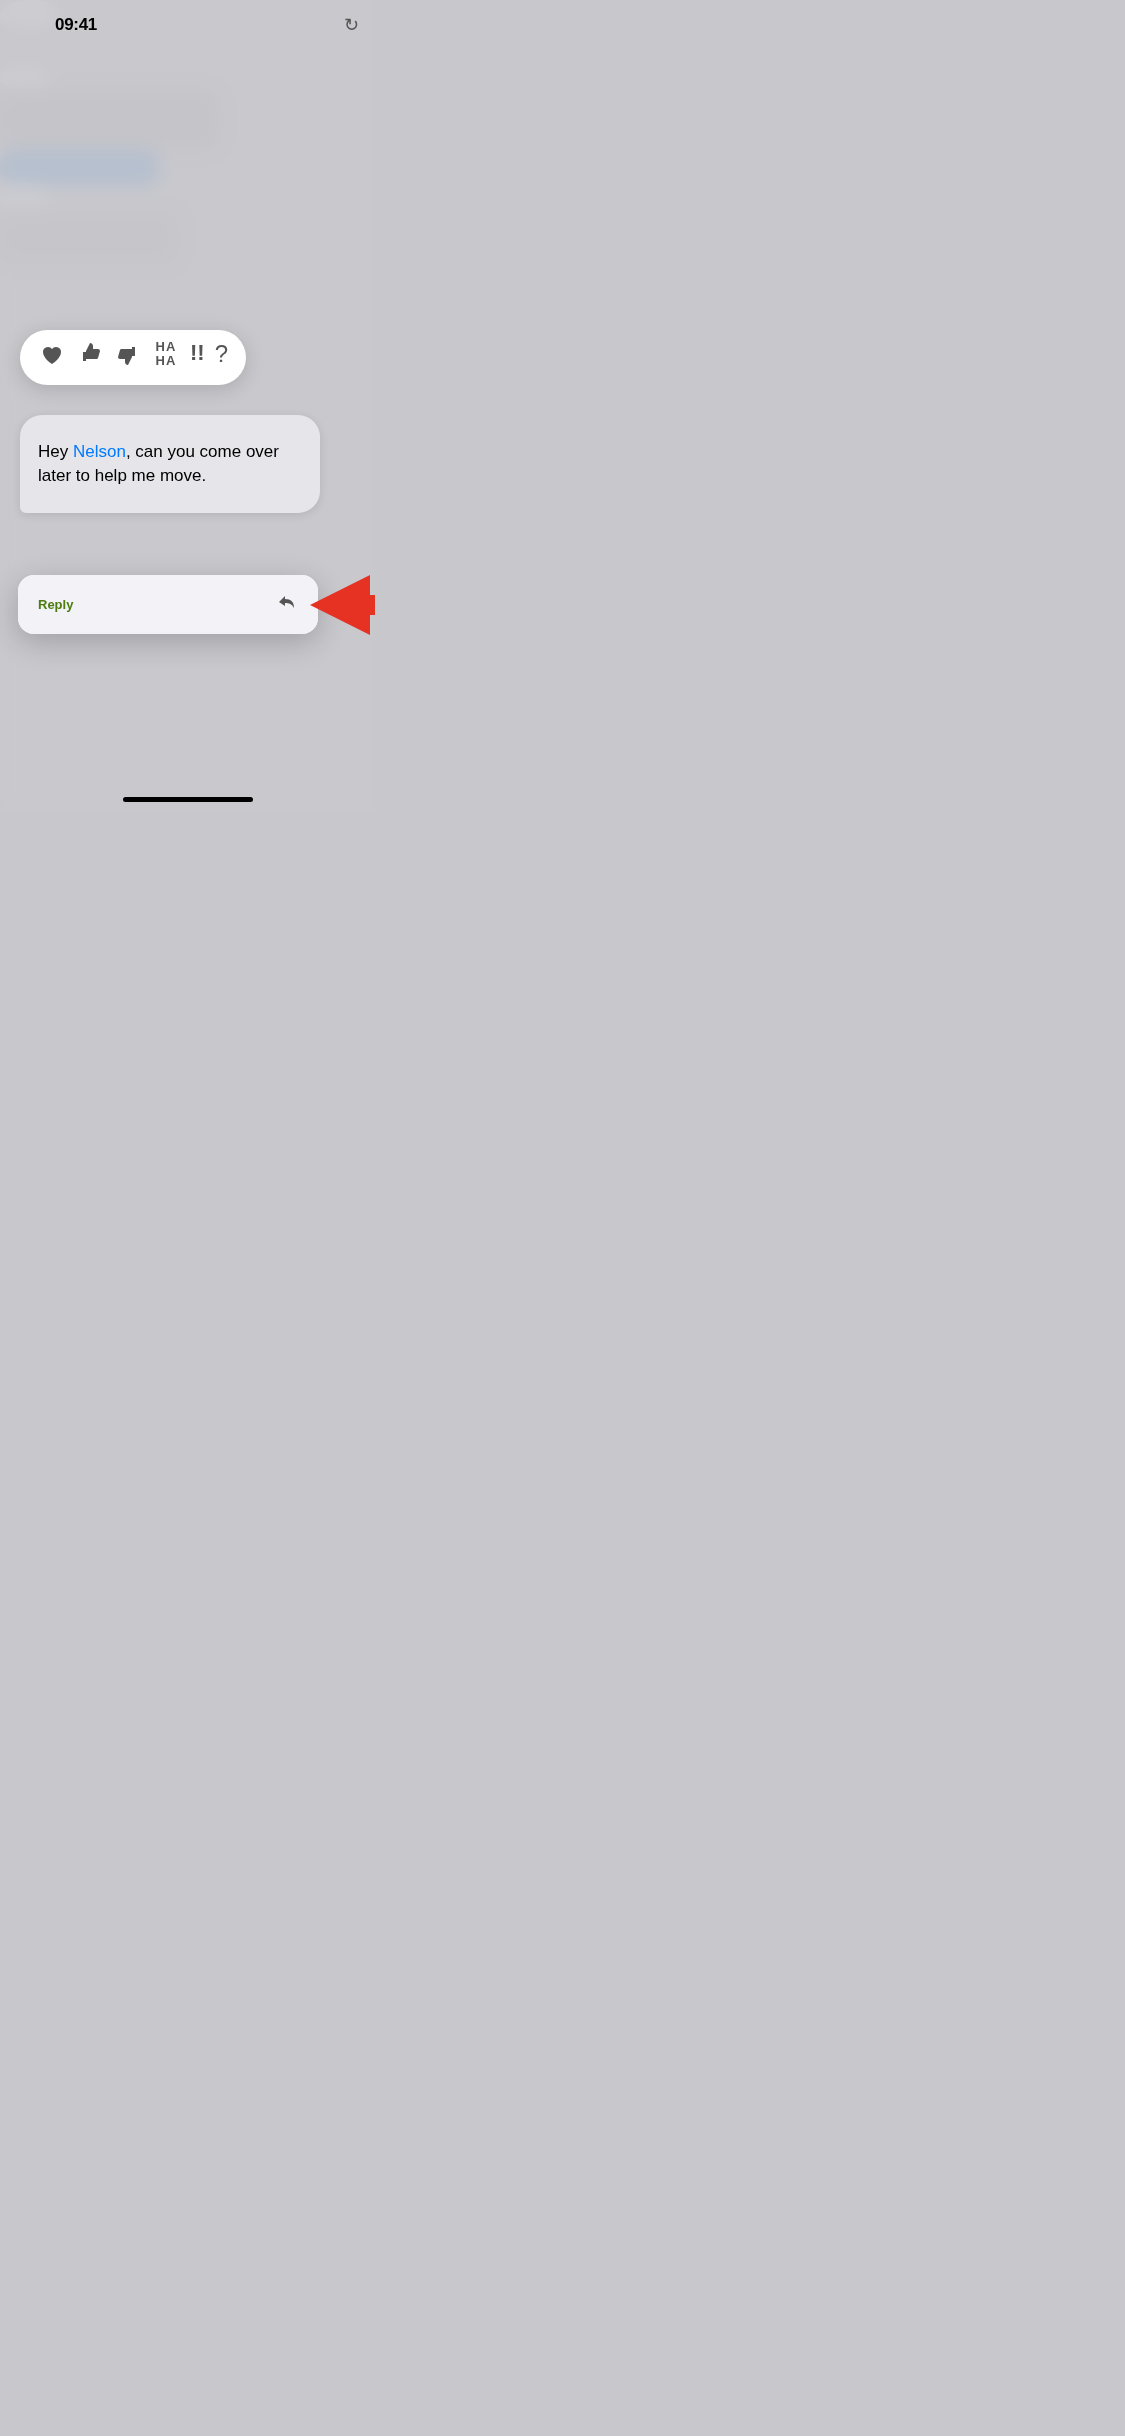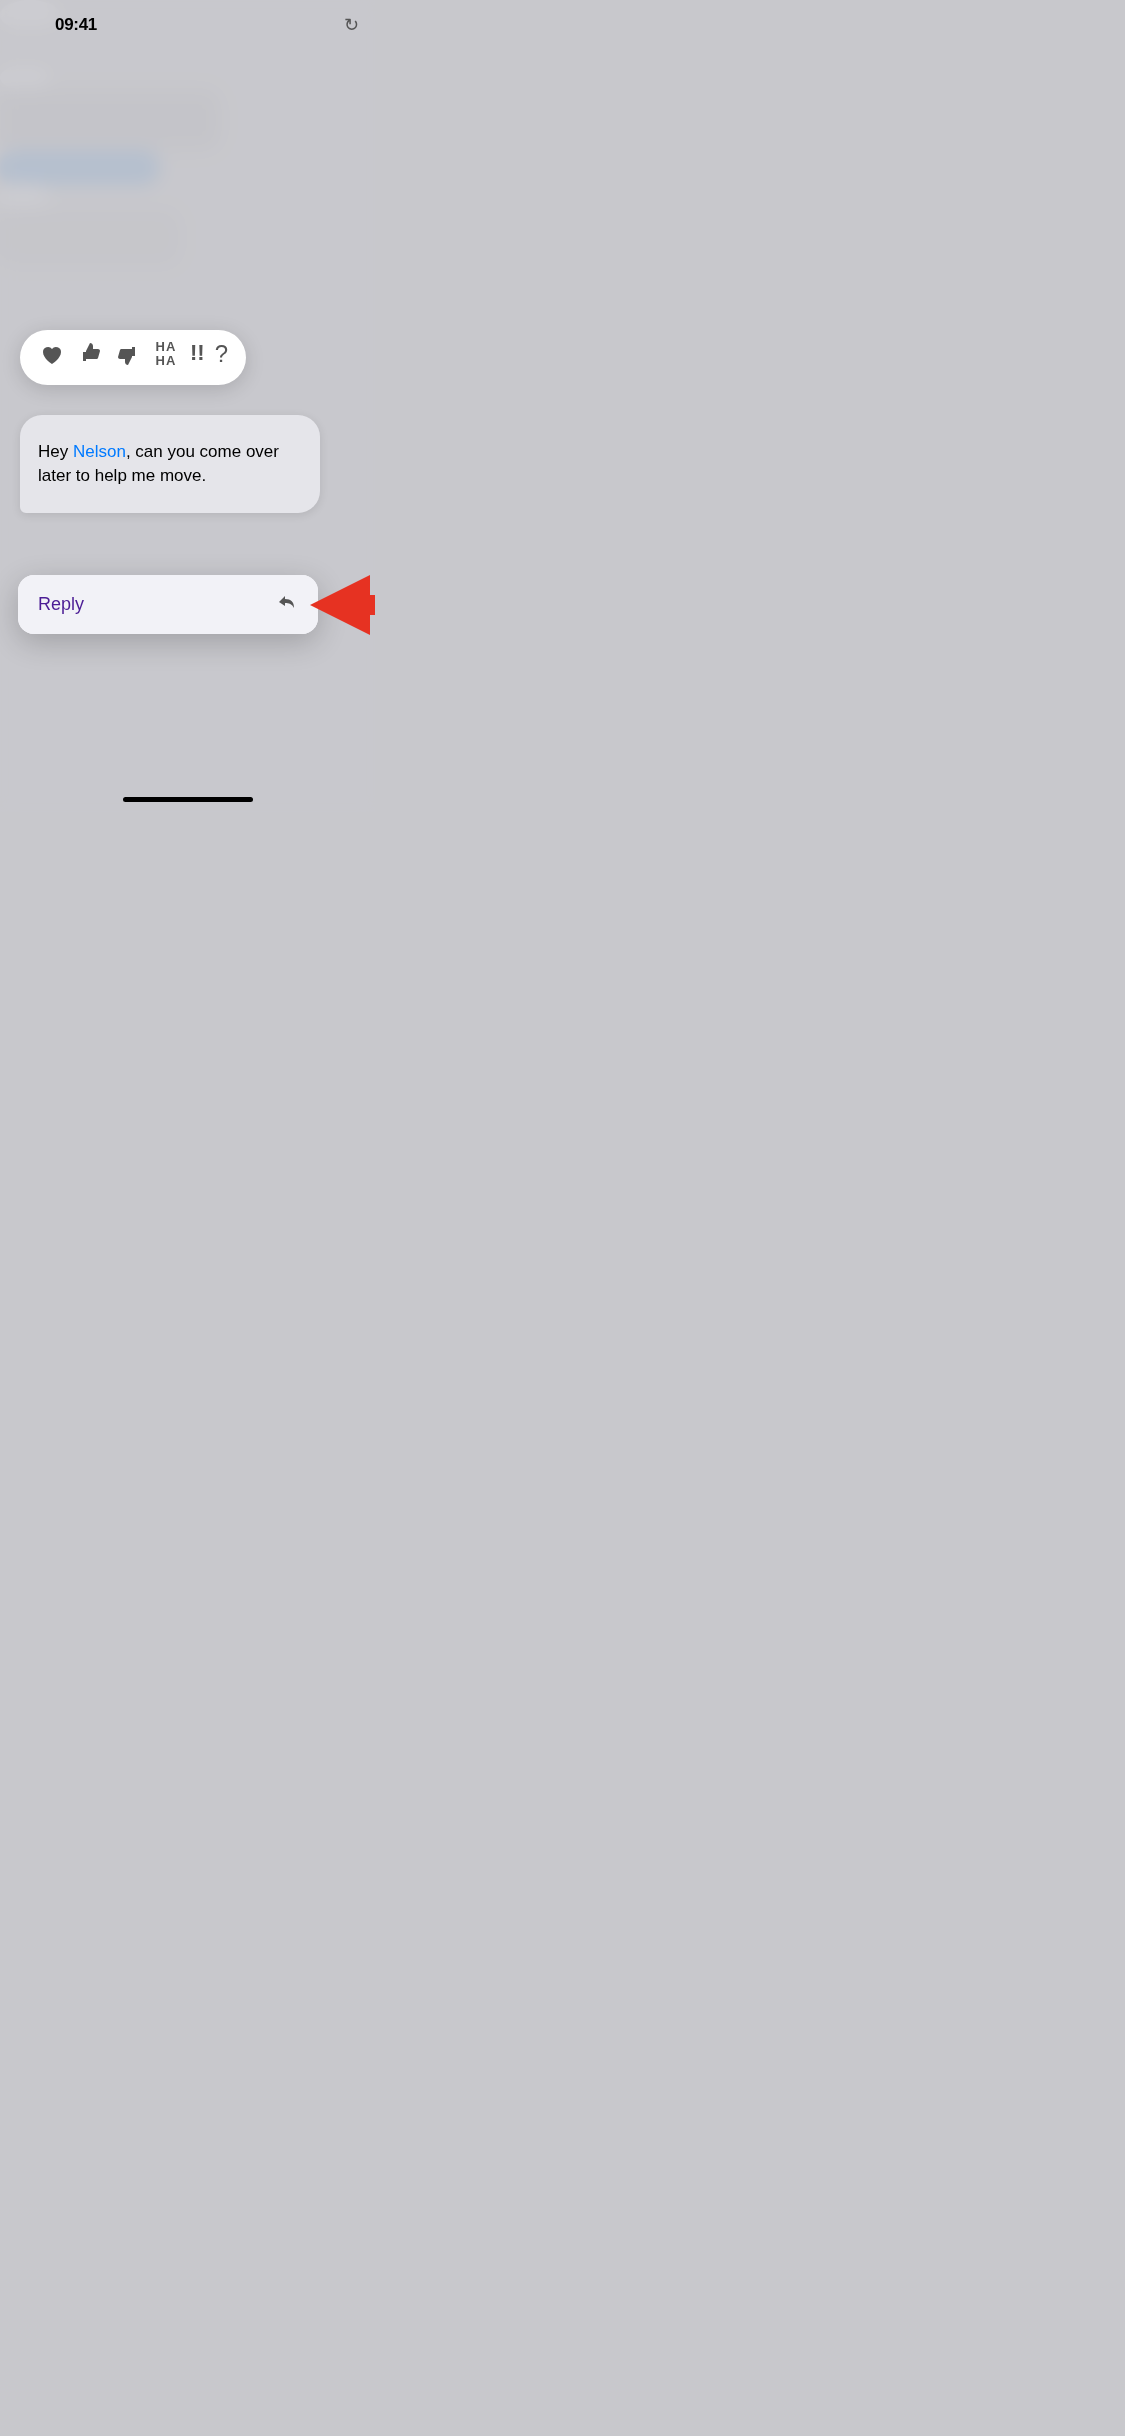--- a/index.html
+++ b/index.html
@@ -194,23 +194,23 @@
       content: '';
       position: absolute;
       bottom: 0;
       left: 20px;
       right: 20px;
       height: 0.5px;
       background: #c6c6c8;
     }
 
     .menu-label {
-      font-size: 18px;
-      color: #4c1d95;
-      font-weight: 400;
+      font-size: 13px;
+      color: #4d7c0f;
+      font-weight: 700;
     }
 
     .menu-icon {
       font-size: 20px;
       color: #555;
     }
 
     
     .arrow-annotation {
       position: absolute;

